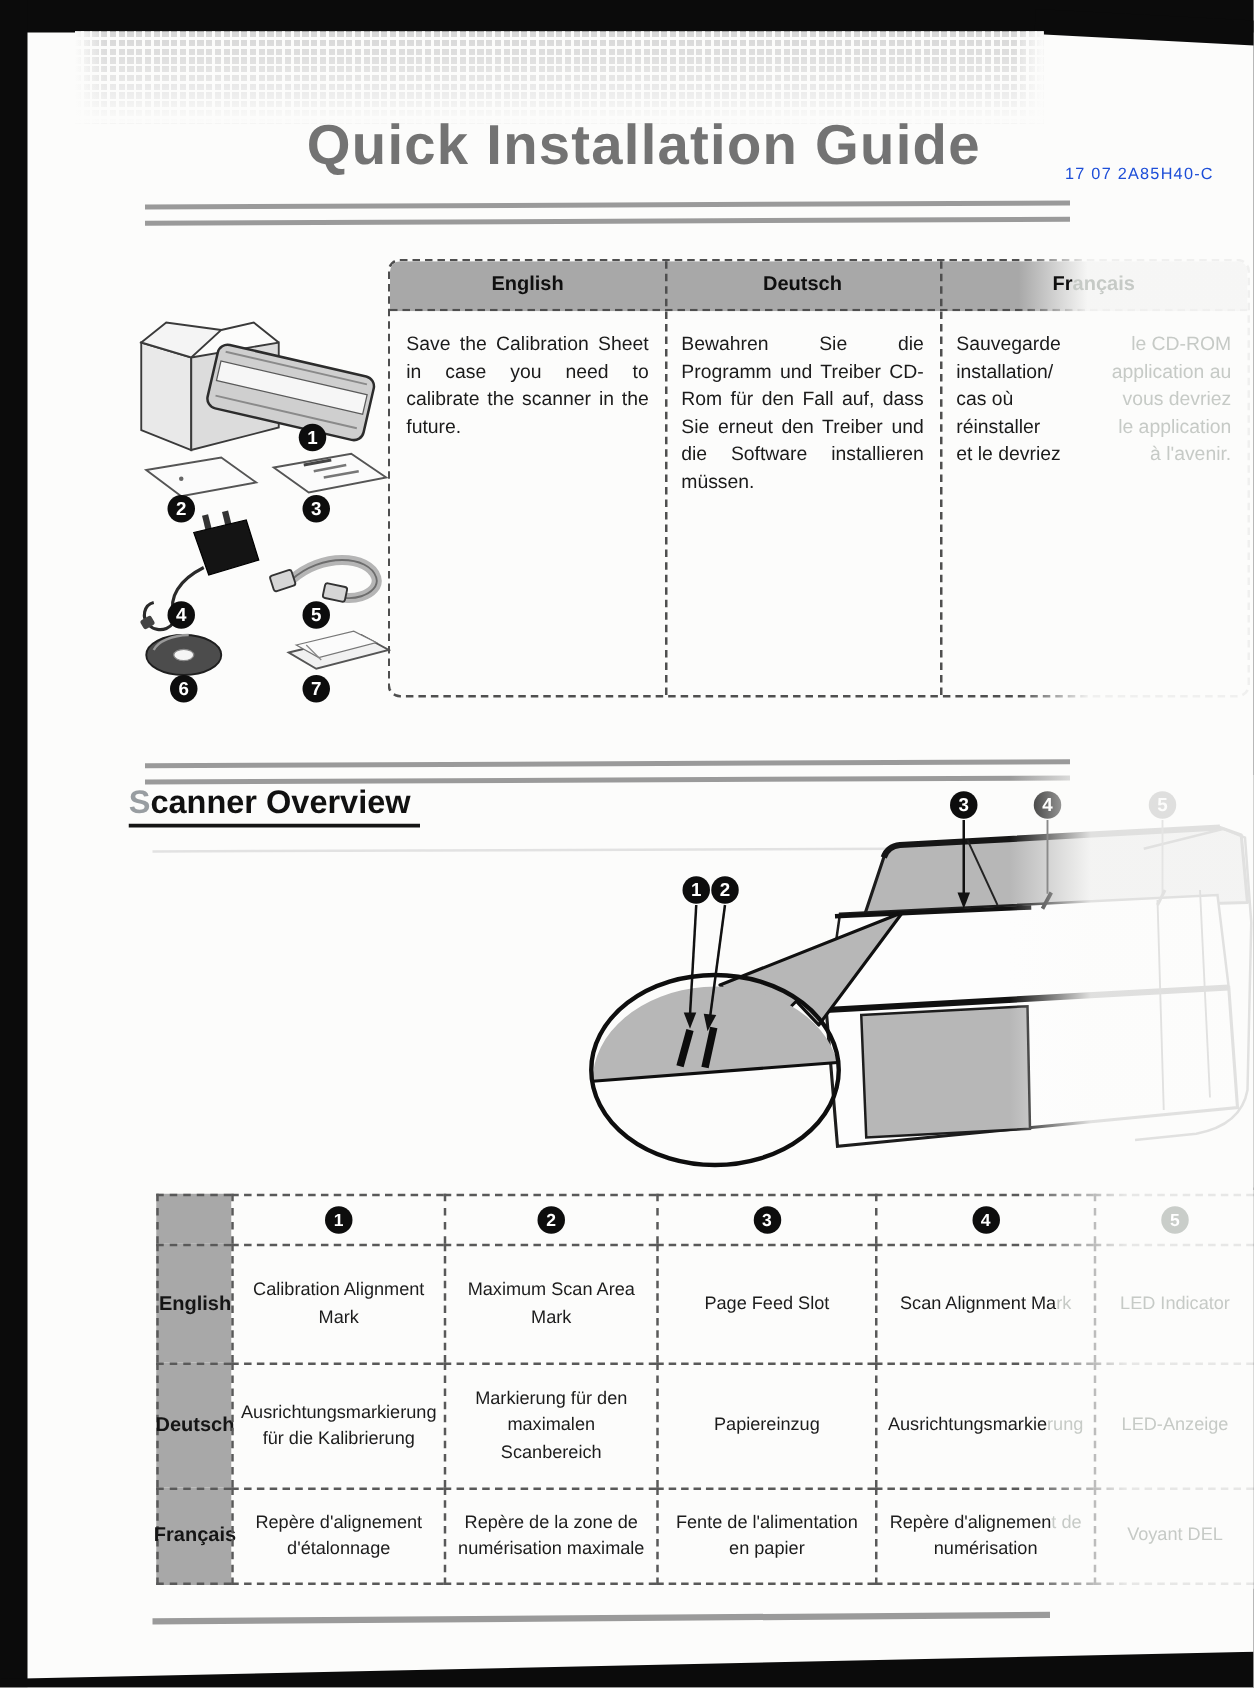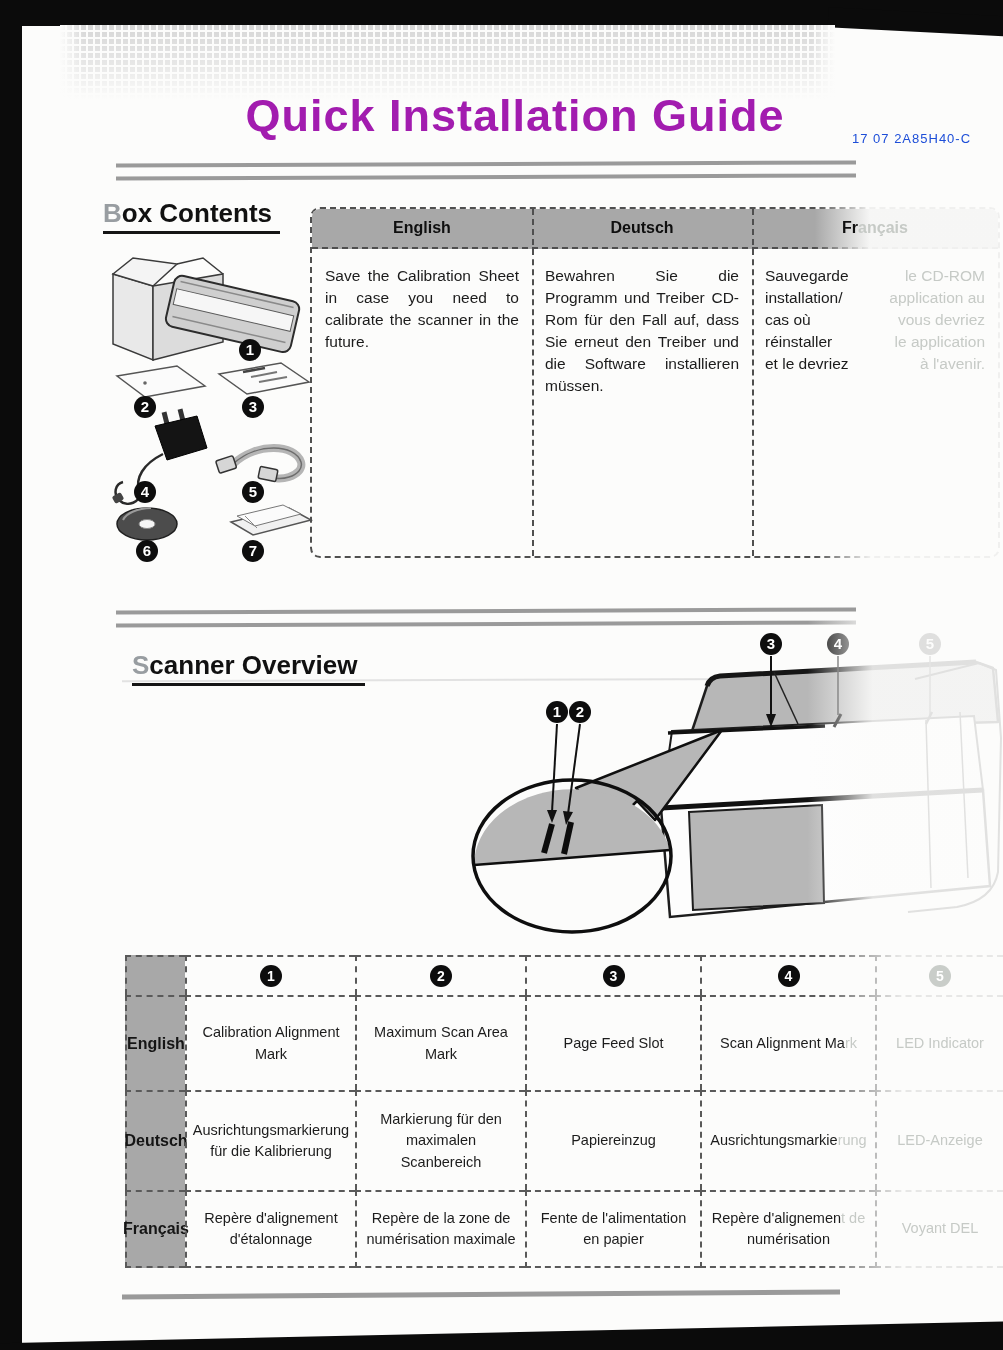--- a/index.html
+++ b/index.html
@@ -19,21 +19,21 @@
     background-image:
       repeating-linear-gradient(to right, rgba(255,255,255,0) 0 5px, #fcfcfb 5px 7px),
       repeating-linear-gradient(to bottom, rgba(255,255,255,0) 0 5px, #fcfcfb 5px 7px),
       linear-gradient(#d7d7d7,#d7d7d7);}
   .halftone::after{content:'';position:absolute;inset:0;
     background:
       linear-gradient(to bottom, rgba(252,252,251,0) 0%, rgba(252,252,251,.45) 55%, #fcfcfb 100%),
       linear-gradient(to right, #fcfcfb 0, rgba(252,252,251,0) 3%, rgba(252,252,251,0) 97%, #fcfcfb 100%);}
   
   .title{position:absolute;left:150px;top:90px;width:730px;text-align:center;
-    font-size:45px;font-weight:bold;letter-spacing:1px;color:#a21caf;}
+    font-size:45px;font-weight:bold;letter-spacing:1px;color:#737373;}
   .doc-code{position:absolute;left:852px;top:131px;font-size:13px;letter-spacing:1px;color:#1d4ed8;}
   
   .rule{position:absolute;height:4px;background:#9a9a9a;transform:rotate(-0.25deg);}
   .rule-b{position:absolute;height:5px;background:#9a9a9a;transform:rotate(-0.4deg);}
   
   .sec-head{position:absolute;font-size:26px;font-weight:bold;color:#111;
     border-bottom:3px solid #151515;padding:0 8px 2px 0;}
   .sec-head .lead{color:#989da1;}
   
   .faded{color:#c6cac6;}
@@ -92,23 +92,20 @@
   <div class="edge-bottom"></div>
 
   <div class="halftone"></div>
 
   <div class="title">Quick Installation Guide</div>
   <div class="doc-code">17 07 2A85H40-C</div>
 
   <div class="rule" style="left:116px;top:162px;width:740px;"></div>
   <div class="rule" style="left:116px;top:175px;width:740px;"></div>
 
-  <div class="sec-head" style="left:103px;top:198px;">
-    <span class="lead">B</span><span>ox Contents</span>
-  </div>
 
   <svg style="position:absolute;left:105px;top:250px;" width="210" height="330" viewBox="0 0 210 330">
 
     <g>
       <polygon points="8,24 48,36 48,110 8,94" fill="#e9e9e9" stroke="#3a3a3a" stroke-width="1.5"></polygon>
       <polygon points="48,36 118,24 118,92 48,110" fill="#dcdcdc" stroke="#3a3a3a" stroke-width="1.5"></polygon>
       <path d="M8 24 L28 8 L72 14 L48 36 Z" fill="#f4f4f4" stroke="#3a3a3a" stroke-width="1.5"></path>
       <path d="M118 24 L98 8 L72 14" fill="none" stroke="#3a3a3a" stroke-width="1.5"></path>
       <g transform="rotate(13 128 62)">
         <rect x="64" y="38" width="128" height="52" rx="8" fill="#cfcfcf" stroke="#2c2c2c" stroke-width="2"></rect>
@@ -218,21 +215,21 @@
             <span>et le devriez</span>
             <span class="faded">à l'avenir.</span>
           </div>
         </div>
       </div>
   </div>
 
   <div class="rule" style="left:116px;top:609px;width:740px;"></div>
   <div class="rule" style="left:116px;top:622px;width:740px;"></div>
 
-  <div class="sec-head" style="left:103px;top:650px;margin-left:29px;">
+  <div class="sec-head" style="left:103px;top:626px;">
     <span class="lead">S</span><span>canner Overview</span>
   </div>
 
   <div class="faint-line"></div>
 
   <div class="diagram">
     <svg width="543" height="330" viewBox="0 0 543 330">
 
       <g>
         <path d="M232 111 L247 66 Q250 57 260 56 L516 42 L533 48 L538 102 L363 107 Z" fill="#b7b7b7" stroke="#1d1d1d" stroke-width="2.5" stroke-linejoin="round"></path>

